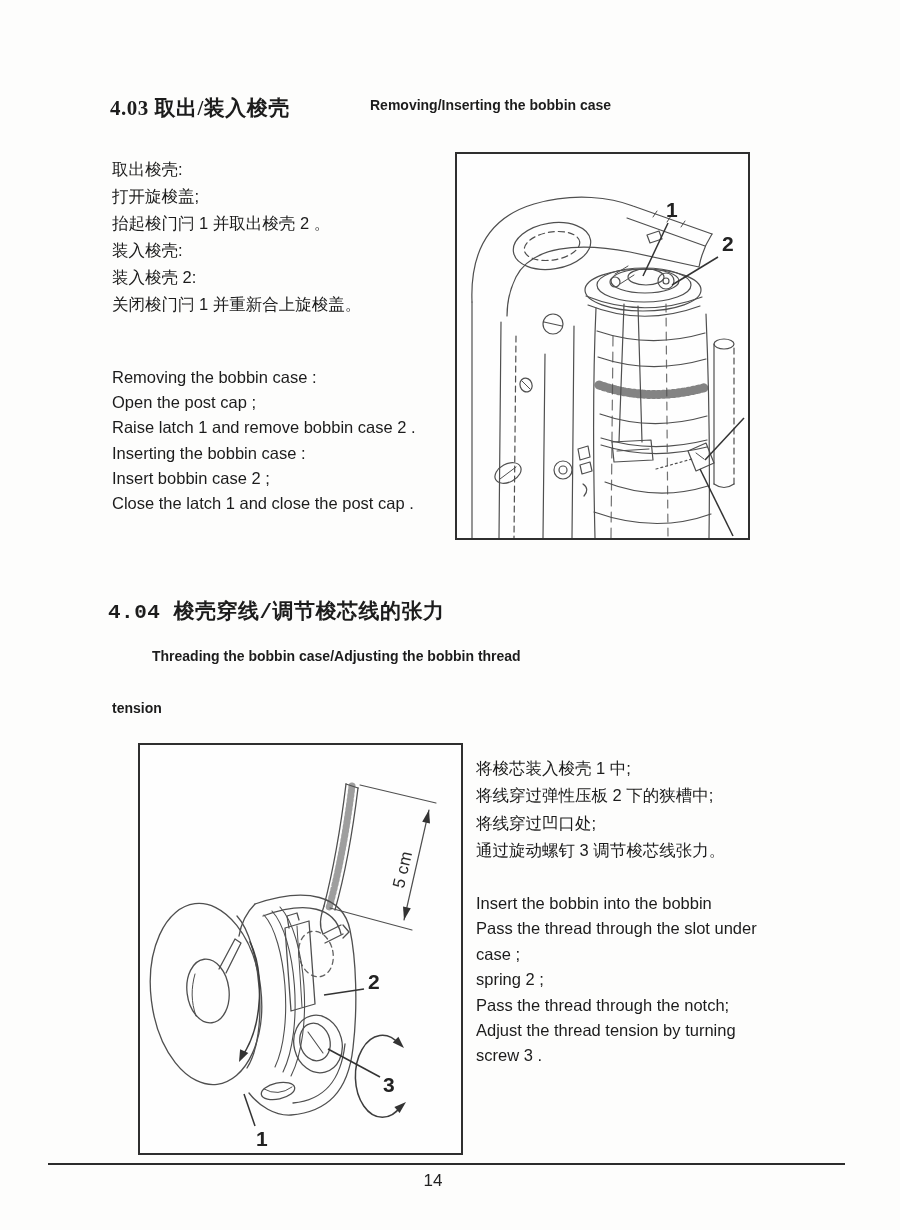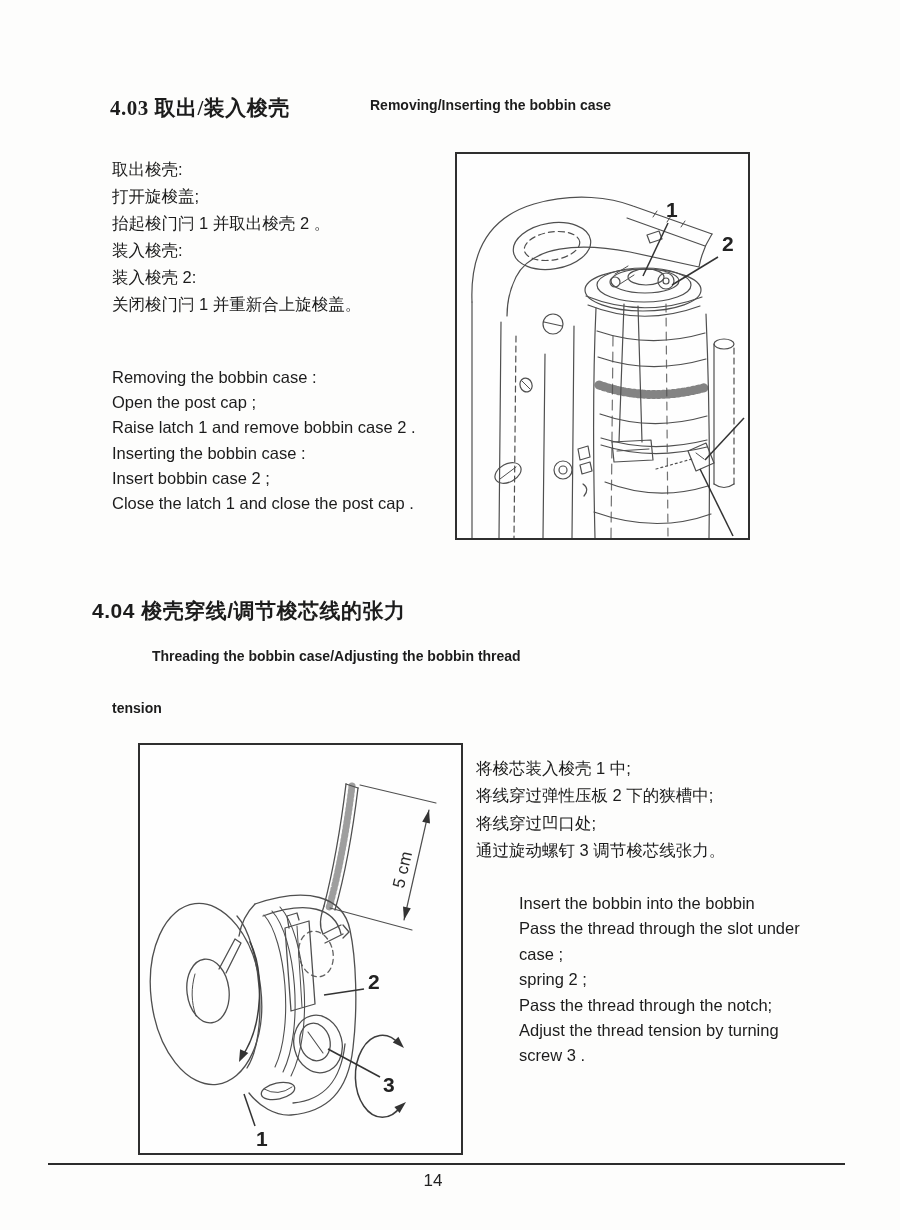--- a/index.html
+++ b/index.html
@@ -9,21 +9,21 @@
     overflow:hidden;
   }
   .abs{position:absolute;}
   .h-zh{font-weight:bold;font-size:21px;letter-spacing:0.5px;white-space:nowrap;}
   .h-en{font-weight:bold;font-size:14px;white-space:nowrap;}
   .body-block{font-size:16.5px;white-space:nowrap;}
   .body-block div{height:auto;}
   #zh403{left:112px;top:156px;line-height:27px;}
   #en403{left:112px;top:337px;line-height:25.2px;margin-top:28px;}
   #zh404{left:476px;top:755px;line-height:27.4px;}
-  #en404{left:476px;top:891px;line-height:25.4px;margin-left:43px;}
+  #en404{left:476px;top:891px;line-height:25.4px;}
   .figure-box{border:2px solid #2f2f2f;background:#fefefe;}
   #fig1{left:455px;top:152px;width:291px;height:384px;}
   #fig2{left:138px;top:743px;width:321px;height:408px;}
   #footer-line{left:48px;top:1163px;width:797px;border-top:2.5px solid #2c2c2c;height:0;}
   #page-num{left:0;top:1171px;width:866px;text-align:center;font-size:17px;color:#222;}
   svg{display:block;}
 </style>
 </head>
 <body>
 
@@ -124,21 +124,21 @@
       <path d="M248,306 L287,264" fill="none"></path>
       <path d="M243,315 L276,382" fill="none"></path>
     </g>
     <g font-size="21" font-weight="600" fill="#222">
       <text x="209" y="63">1</text>
       <text x="265" y="97">2</text>
     </g>
   </svg>
 </div>
 
-<div class="abs h-zh" style="left:92px;top:597px;">4.04 梭壳穿线/调节梭芯线的张力</div>
+<div class="abs h-zh" style="left:108px;top:597px;font-family:Liberation Mono, monospace;">4.04 梭壳穿线/调节梭芯线的张力</div>
 <div class="abs h-en" style="left:152px;top:648px;text-align:center;">Threading the bobbin case/Adjusting the bobbin thread</div>
 <div class="abs h-en" style="left:112px;top:700px;">tension</div>
 
 <div id="zh404" class="abs body-block">
   <div>将梭芯装入梭壳 1 中;</div>
   <div>将线穿过弹性压板 2 下的狭槽中;</div>
   <div>将线穿过凹口处;</div>
   <div>通过旋动螺钉 3 调节梭芯线张力。</div>
 </div>
 

